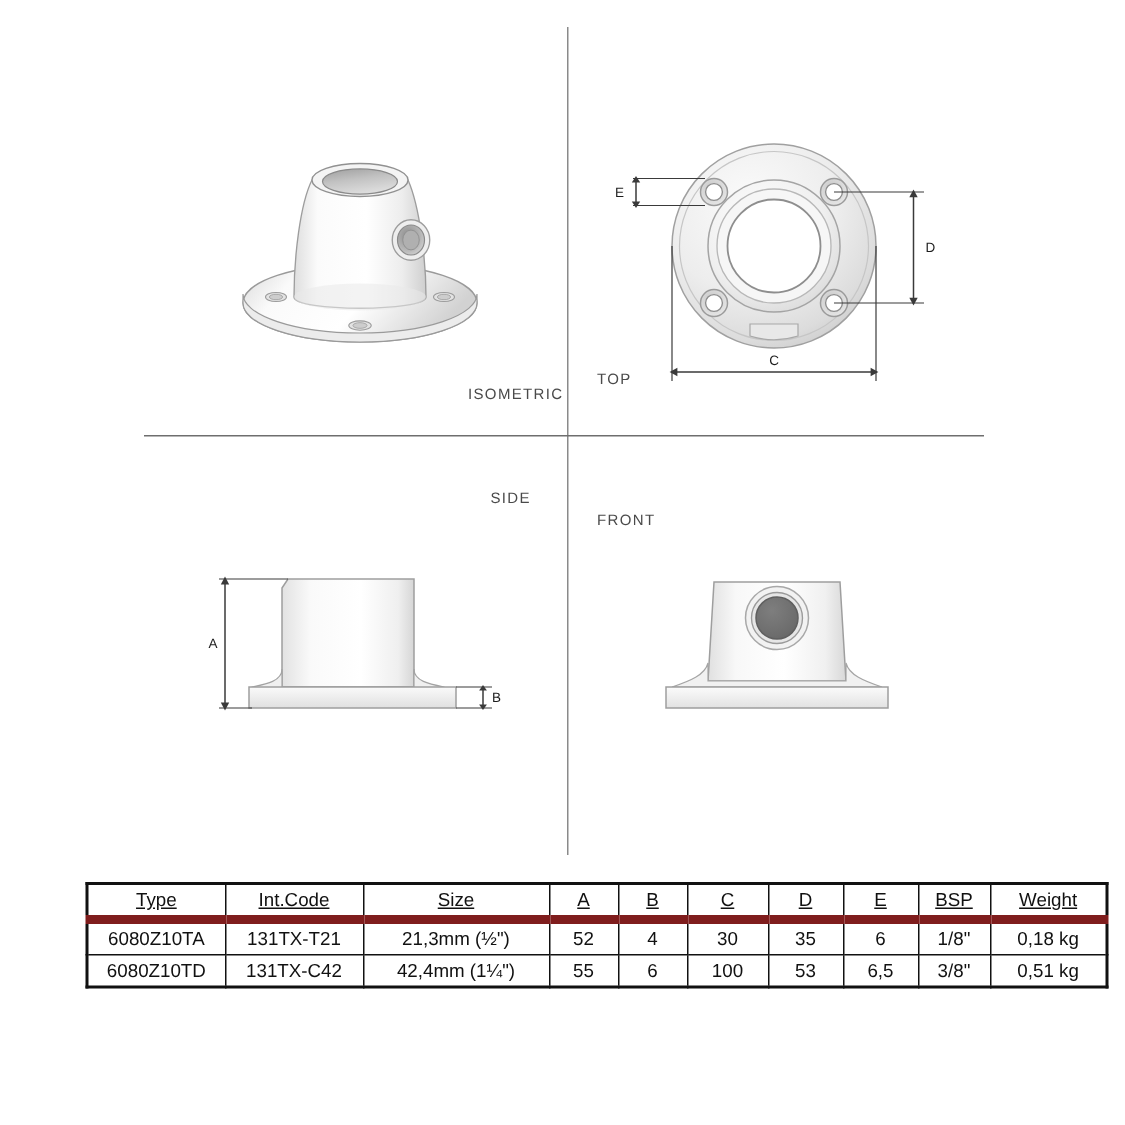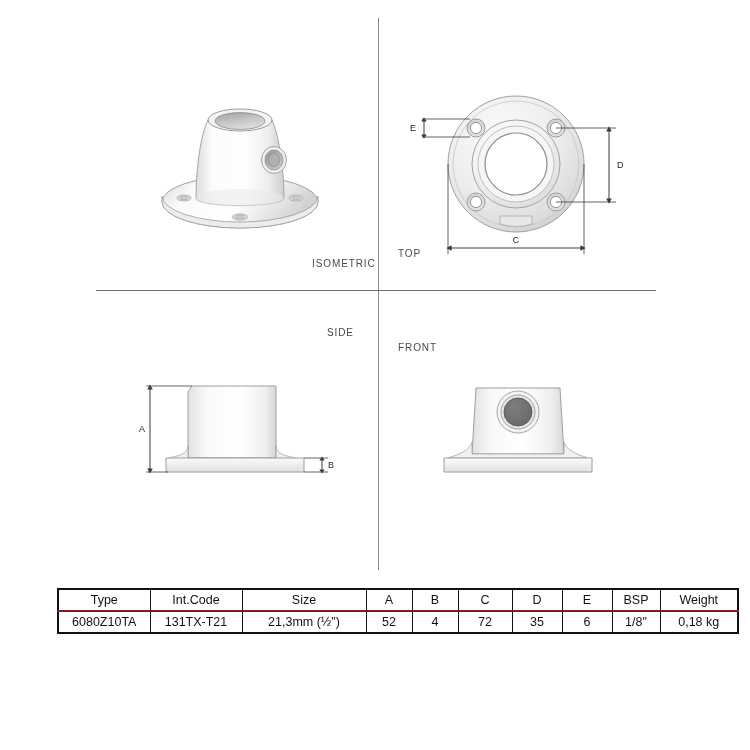--- a/index.html
+++ b/index.html
@@ -90,21 +90,22 @@
     font-weight: normal;
     height: 20px;
     line-height: 20px;
     padding: 0 2px;
     white-space: nowrap;
   }
   table.spec {
     border: 2px solid #111111;
   }
   table.spec thead th {
-    border-bottom: 2px solid #7f1d1d;
+    border-bottom: 6px solid #7f1d1d;
+    text-decoration: underline;
   }
   
   .col-type   { width: 92px; }
   .col-int    { width: 92px; }
   .col-size   { width: 124px; }
   .col-a      { width: 46px; }
   .col-b      { width: 46px; }
   .col-c      { width: 54px; }
   .col-d      { width: 50px; }
   .col-e      { width: 50px; }
@@ -364,23 +365,35 @@
           <th>Weight</th>
         </tr>
       </thead>
       <tbody>
         <tr>
           <td>6080Z10TA</td>
           <td>131TX-T21</td>
           <td>21,3mm (½")</td>
           <td>52</td>
           <td>4</td>
-          <td>72</td>
+          <td>30</td>
           <td>35</td>
           <td>6</td>
           <td>1/8"</td>
           <td>0,18 kg</td>
         </tr>
+        <tr>
+          <td>6080Z10TD</td>
+          <td>131TX-C42</td>
+          <td>42,4mm (1¼")</td>
+          <td>55</td>
+          <td>6</td>
+          <td>100</td>
+          <td>53</td>
+          <td>6,5</td>
+          <td>3/8"</td>
+          <td>0,51 kg</td>
+        </tr>
       </tbody>
     </table>
   </div>
 
 </div>
 
 </body></html>

